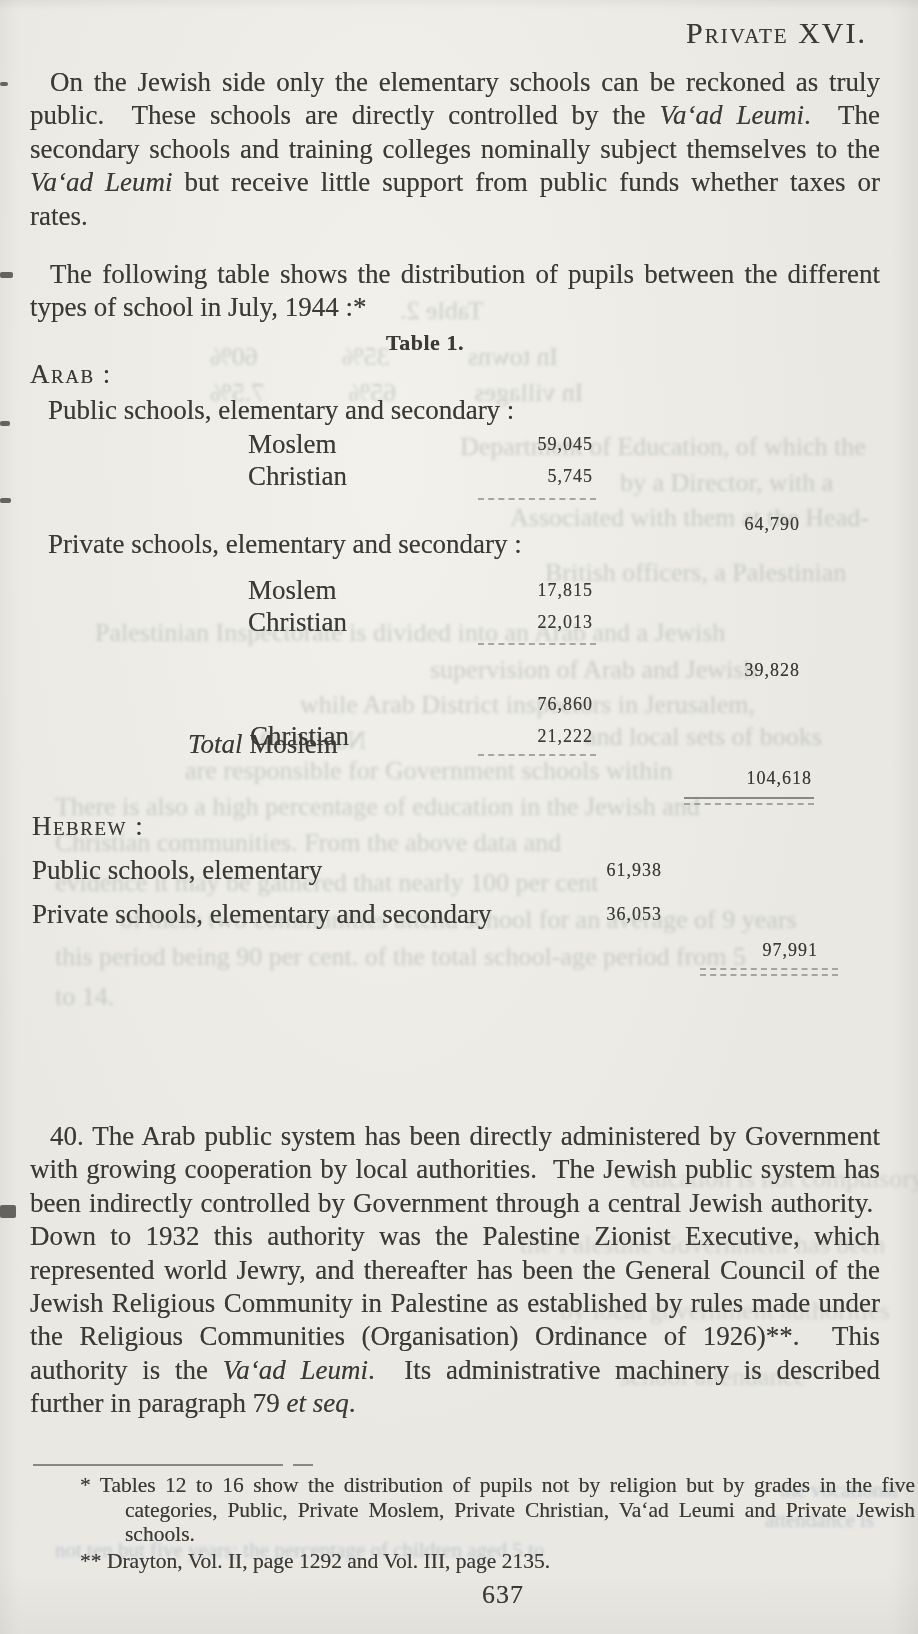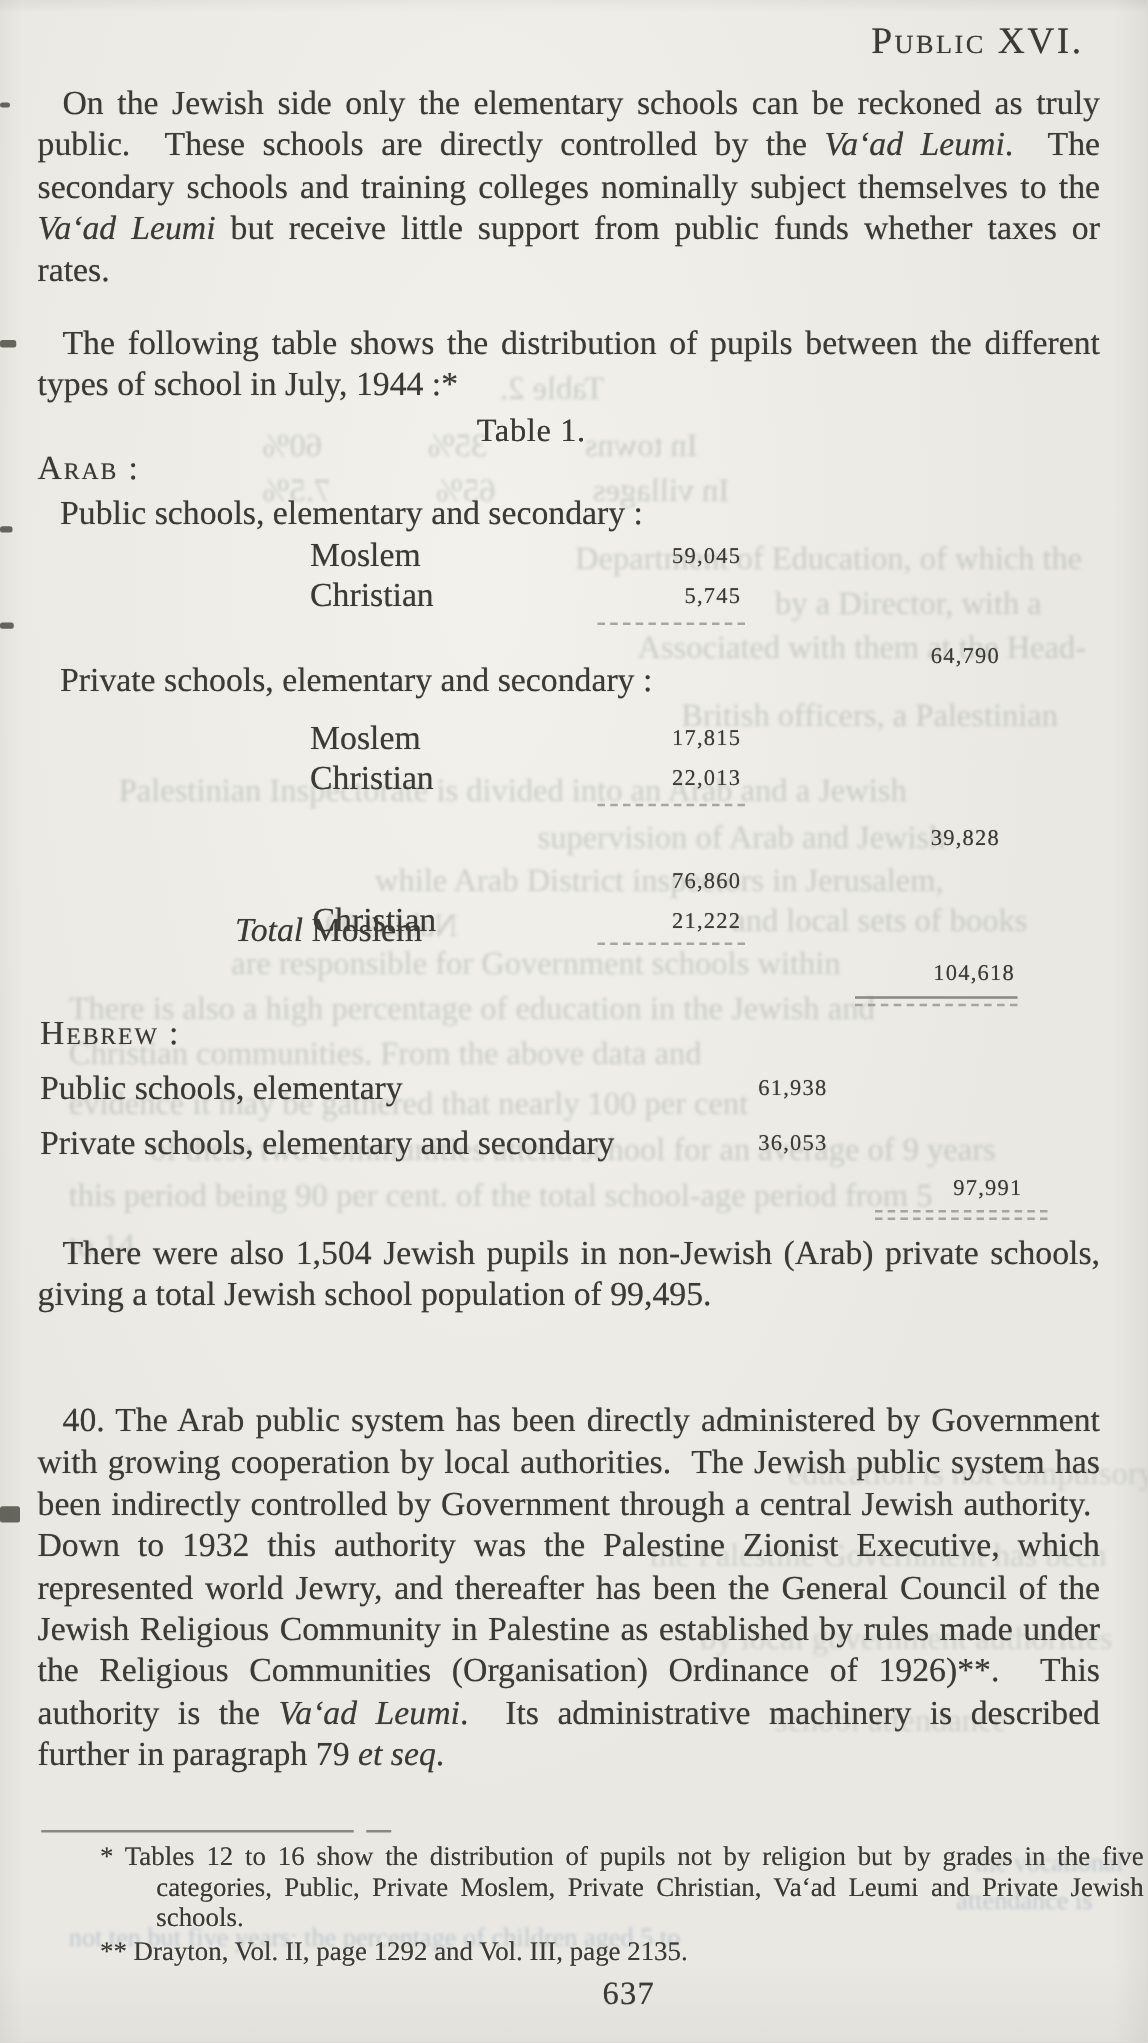--- a/index.html
+++ b/index.html
@@ -16,21 +16,21 @@
     background:radial-gradient(ellipse at 42% 28%, rgba(244,243,238,.8) 0%, rgba(244,243,238,0) 62%);
     pointer-events:none;}
   .abs{position:absolute;}
   .body-text{font-size:27px;line-height:33.4px;text-align:justify;
     text-shadow:0 0 .6px rgba(59,58,52,.6);}
   .indent{text-indent:20px;}
   i{font-style:italic;}
   .sc{font-variant:small-caps;letter-spacing:1.5px;}
   .chapter{font-size:30px;letter-spacing:2px;font-variant:small-caps;
     text-shadow:0 0 .6px rgba(59,58,52,.6);}
-  .tbl-title{font-size:26px;font-weight:normal;letter-spacing:.5px;
+  .tbl-title{font-size:22px;font-weight:bold;letter-spacing:.5px;
     text-shadow:0 0 .5px rgba(45,44,40,.7);}
   .trow{font-size:27px;line-height:32px;white-space:nowrap;
     text-shadow:0 0 .6px rgba(59,58,52,.6);}
   .val{position:absolute;width:200px;text-align:right;font-size:18px;line-height:32px;
     letter-spacing:1px;text-shadow:0 0 .6px rgba(59,58,52,.6);}
   .rule-dash{position:absolute;height:0;border-top:2px dashed #8f8f88;opacity:.75;}
   .rule-solid{position:absolute;height:0;border-top:2px solid #71716a;opacity:.8;}
   .fn{font-size:21.5px;line-height:24.6px;text-align:justify;
     text-shadow:0 0 .5px rgba(59,58,52,.6);}
   .hang{padding-left:45px;text-indent:-45px;}
@@ -77,21 +77,21 @@
     <div class="g gb gsmall" style="left:765px;top:1508px;">attendance is</div>
     <div class="g gb gsmall" style="left:55px;top:1538px;">not ten but five years; the percentage of children aged 5 to</div>
   </div>
 
   <div class="speck" style="left:0;top:82px;width:8px;height:4px;"></div>
   <div class="speck" style="left:0;top:272px;width:13px;height:6px;"></div>
   <div class="speck" style="left:0;top:421px;width:10px;height:5px;"></div>
   <div class="speck" style="left:0;top:498px;width:11px;height:5px;"></div>
   <div class="speck" style="left:0;top:1205px;width:16px;height:13px;"></div>
 
-  <div class="abs chapter" style="top:16px;right:51px;">Public XVI.</div>
+  <div class="abs chapter" style="top:16px;right:51px;">Private XVI.</div>
 
   <div class="abs body-text indent" style="left:30px;top:66px;width:850px;"><span>On the Jewish side only the elementary schools can be reckoned as truly public.&nbsp; These schools are directly controlled by the </span><i>Vaʻad Leumi</i><span>.&nbsp; The secondary schools and training colleges nominally subject themselves to the </span><i>Vaʻad Leumi</i><span> but receive little support from public funds whether taxes or rates.</span></div>
 
   <div class="abs body-text indent" style="left:30px;top:258px;width:850px;"><span>The following table shows the distribution of pupils between the different types of school in July, 1944 :*</span></div>
 
   <div>
     <div class="abs tbl-title" style="left:0;top:330px;width:850px;text-align:center;">Table 1.</div>
 
     <div class="abs trow sc" style="left:30px;top:358px;">Arab :</div>
 
@@ -123,21 +123,20 @@
     <div class="abs trow sc" style="left:32px;top:810px;">Hebrew :</div>
     <div class="abs trow" style="left:32px;top:854px;">Public schools, elementary</div>
     <div class="val" style="left:462px;top:854px;">61,938</div>
     <div class="abs trow" style="left:32px;top:898px;">Private schools, elementary and secondary</div>
     <div class="val" style="left:462px;top:898px;">36,053</div>
     <div class="val" style="left:618px;top:934px;">97,991</div>
     <div class="rule-dash" style="left:700px;top:968px;width:138px;"></div>
     <div class="rule-dash" style="left:700px;top:974px;width:138px;"></div>
   </div>
 
-  <div class="abs body-text indent" style="left:30px;top:986px;width:850px;"><span>There were also 1,504 Jewish pupils in non-Jewish (Arab) private schools, giving a total Jewish school population of 99,495.</span></div>
 
 
   <div class="abs body-text indent" style="left:30px;top:1120px;width:850px;"><span>40. The Arab public system has been directly administered by Government with growing cooperation by local authorities.&nbsp; The Jewish public system has been indirectly controlled by Government through a central Jewish authority.&nbsp; Down to 1932 this authority was the Palestine Zionist Executive, which represented world Jewry, and thereafter has been the General Council of the Jewish Religious Community in Palestine as established by rules made under the Religious Communities (Organisation) Ordinance of 1926)**.&nbsp; This authority is the </span><i>Vaʻad Leumi</i><span>.&nbsp; Its administrative machinery is described further in paragraph 79 </span><i>et seq</i><span>.</span></div>
 
   <div class="rule-solid" style="left:33px;top:1464px;width:250px;border-top-width:2.5px;"></div>
   <div class="rule-solid" style="left:293px;top:1464px;width:20px;border-top-width:2.5px;"></div>
 
   <div class="abs fn hang" style="left:80px;top:1473px;width:790px;">* Tables 12 to 16 show the distribution of pupils not by religion but by grades in the five categories, Public, Private Moslem, Private Christian, Vaʻad Leumi and Private Jewish schools.</div>
   <div class="abs fn" style="left:80px;top:1549px;width:800px;">** Drayton, Vol. II, page 1292 and Vol. III, page 2135.</div>
 

